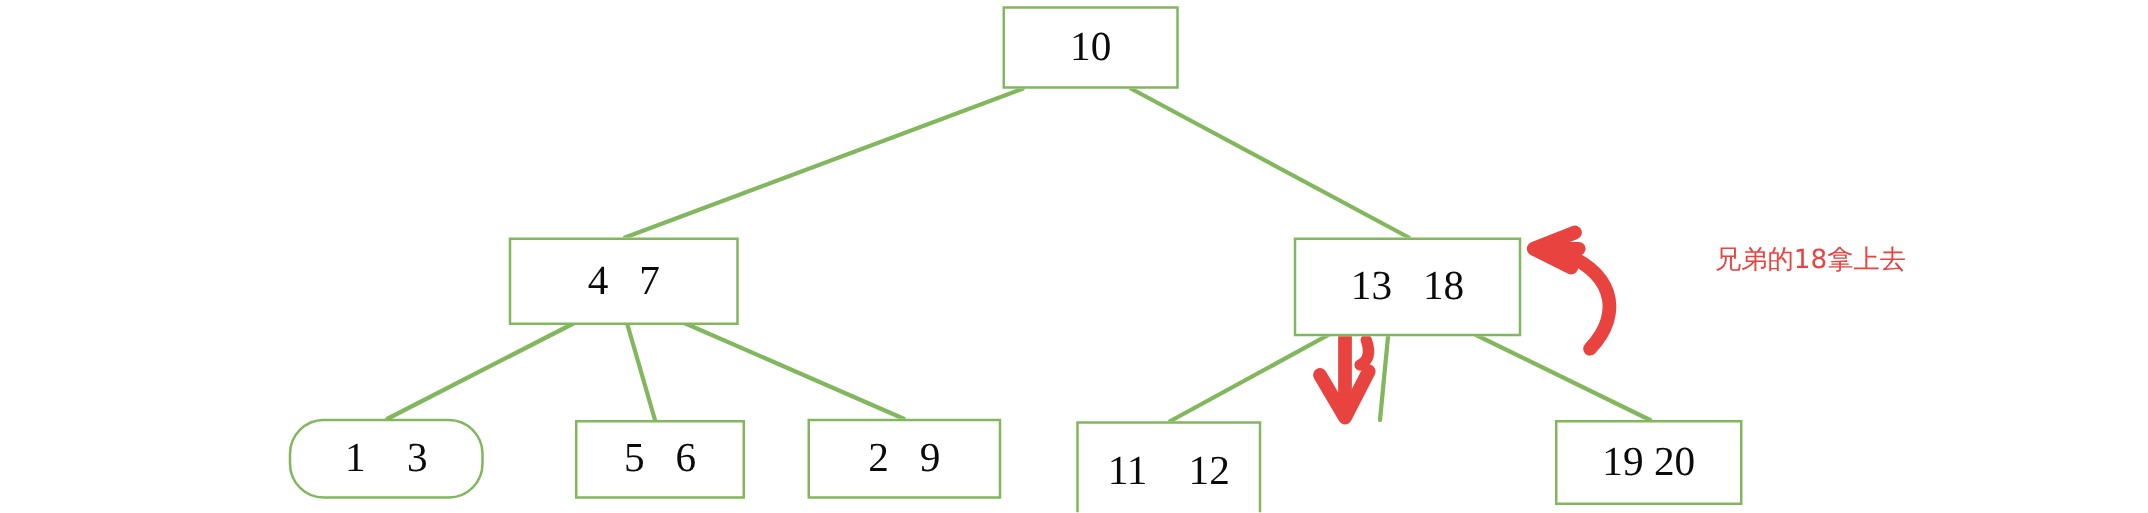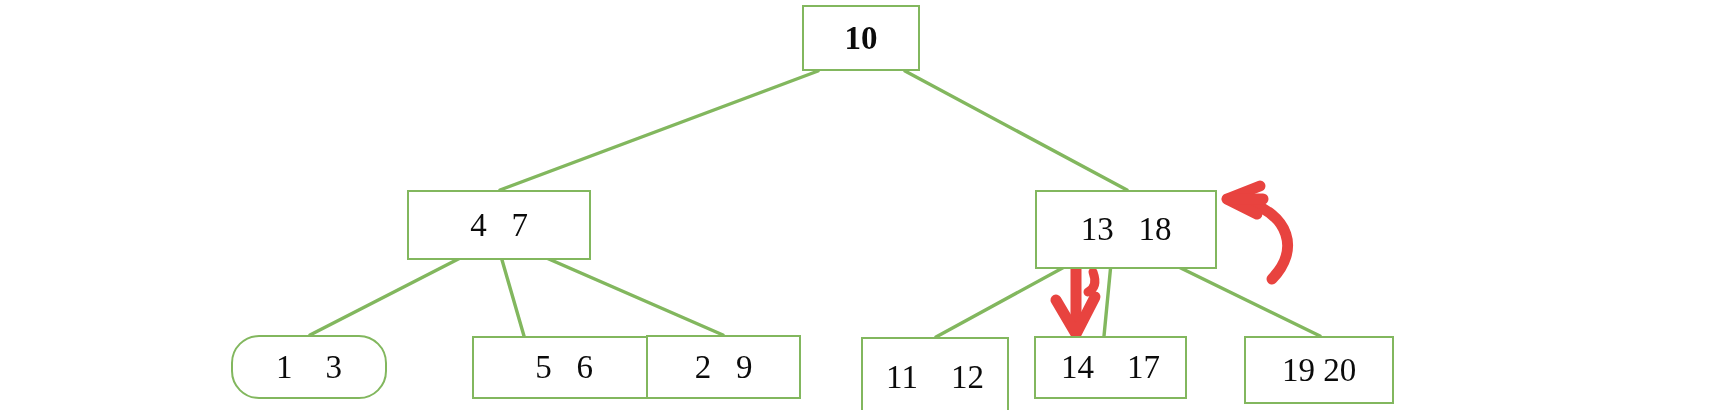--- a/index.html
+++ b/index.html
@@ -80,52 +80,50 @@
       <path d="M 1228 199 L 1263 199" stroke-width="11"></path>
     </g>
 
     <g stroke="#e8433f" fill="none" stroke-linecap="round" stroke-linejoin="round">
       <path d="M 1076 255 L 1076 330" stroke-width="11"></path>
       <path d="M 1076 334 L 1056 300 M 1076 334 L 1095 297" stroke-width="11"></path>
       <path d="M 1093 272 C 1097 283 1094 289 1088 292" stroke-width="9"></path>
     </g>
   </svg>
 
-  <div class="node" style="left:802px; top:5px; width:118px; height:66px;font-weight:bold;">
+  <div class="node" style="left:802px; top:5px; width:141px; height:66px;">
     <span class="key">10</span>
   </div>
 
   <div class="node" style="left:407px; top:190px; width:184px; height:70px;">
     <span class="key">4   7</span>
   </div>
 
   <div class="node" style="left:1035px; top:190px; width:182px; height:79px;text-align:center;">
     <span class="key">13   18</span>
   </div>
 
   <div class="node" style="left:231px; top:335px; width:156px; height:64px;border-radius:28px;">
     <span class="key">1    3</span>
   </div>
 
-  <div class="node" style="left:472px; top:336px; width:184px; height:63px;">
+  <div class="node" style="left:460px; top:336px; width:136px; height:63px;">
     <span class="key">5   6</span>
   </div>
 
   <div class="node" style="left:646px; top:335px; width:155px; height:64px;">
     <span class="key">2   9</span>
   </div>
 
   <div class="node" style="left:861px; top:337px; width:148px; height:80px;">
     <span class="key">11    12</span>
   </div>
 
-  <div class="node" style="left:1034px; top:336px; width:153px; height:63px;">
-    <span class="key">14    17</span>
-  </div>
 
   <div class="node" style="left:1244px; top:336px; width:150px; height:68px;">
     <span class="key">19 20</span>
   </div>
 
   <div class="annotation" style="left:1372px; top:132px;">
+    <div>兄弟的18拿上去</div>
   </div>
 
 </div>
 
 </body></html>

